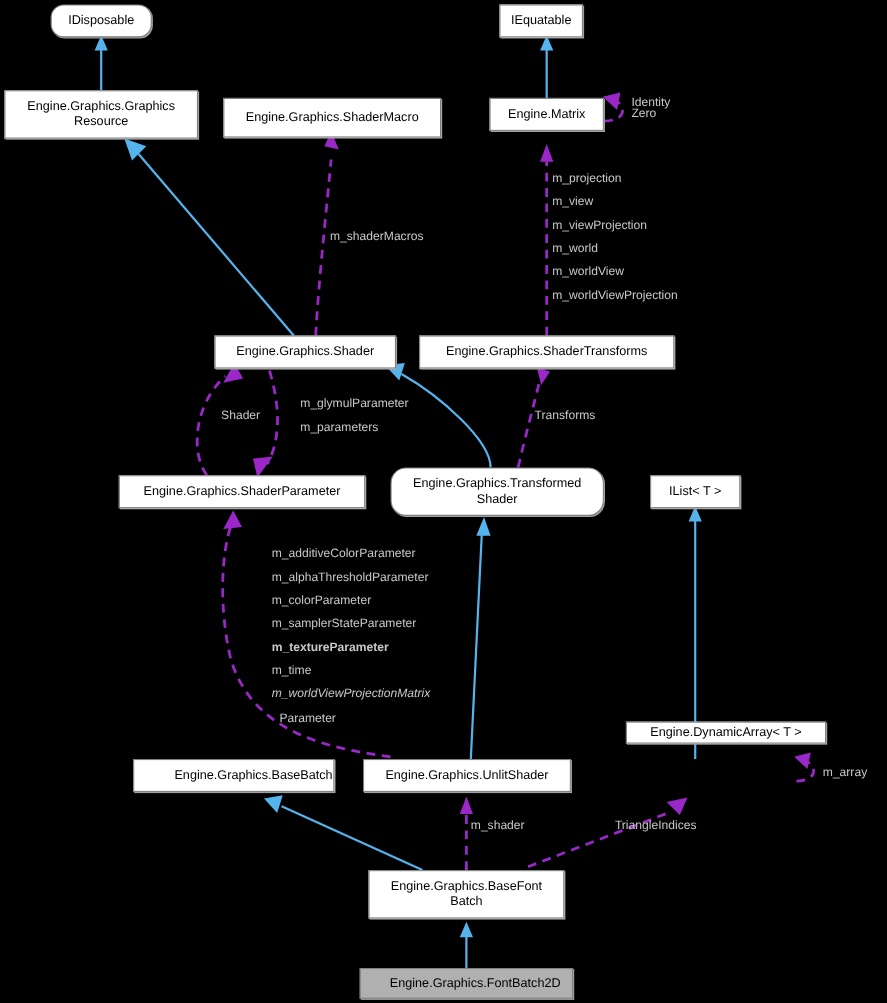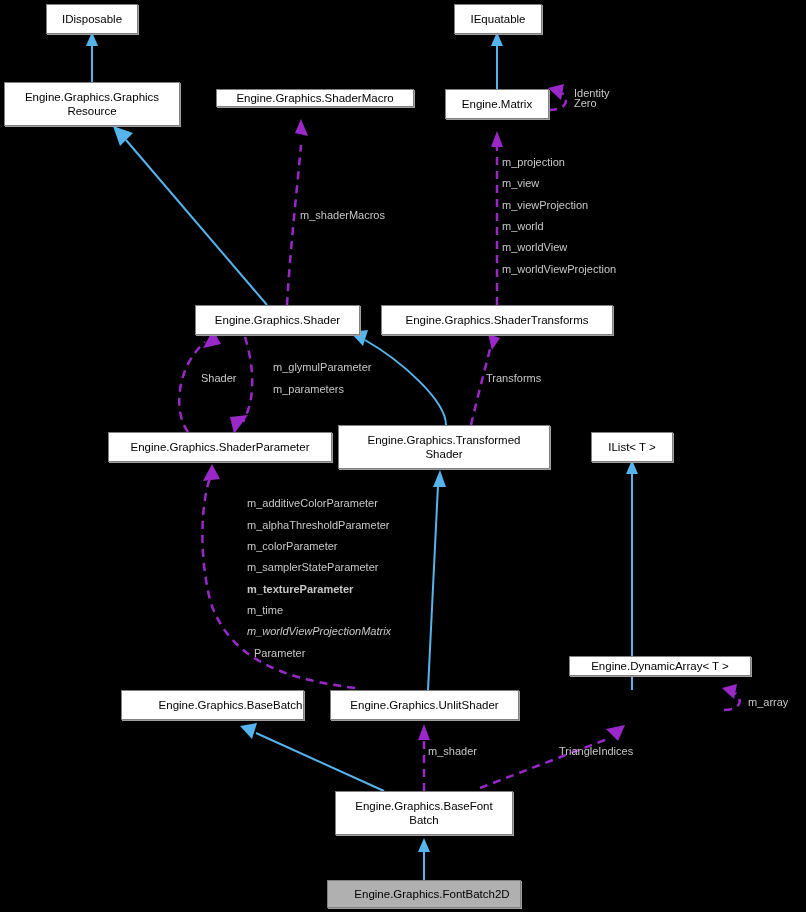--- a/index.html
+++ b/index.html
@@ -153,30 +153,30 @@
       <path d="M418,740 L430,740 L424,724 Z" fill="#9a28c8"></path>
     </g>
 
     <g>
       <line x1="480" y1="788" x2="610" y2="738" stroke="#9a28c8" stroke-width="2.5" stroke-dasharray="8,6"></line>
       <path d="M625,725 L618,741 L606,729 Z" fill="#9a28c8"></path>
     </g>
   </svg>
 
   <div id="nodes">
-      <div class="node" style="left: 46px; top: 4px; width: 92px; height: 30px;">IDisposable</div>
-      <div class="node" style="left: 454px; top: 4px; width: 88px; height: 30px;">IEquatable</div>
+      <div class="node" style="left: 46px; top: 4px; width: 92px; height: 30px; border-radius: 12px;">IDisposable</div>
+      <div class="node" style="left: 454px; top: 4px; width: 76px; height: 30px;">IEquatable</div>
       <div class="node" style="left: 4px; top: 82px; width: 176px; height: 44px;">Engine.Graphics.Graphics
 Resource</div>
-      <div class="node" style="left: 216px; top: 89px; width: 198px; height: 18px;">Engine.Graphics.ShaderMacro</div>
+      <div class="node" style="left: 203px; top: 89px; width: 198px; height: 36px;">Engine.Graphics.ShaderMacro</div>
       <div class="node" style="left: 445px; top: 89px; width: 104px; height: 30px;">Engine.Matrix</div>
       <div class="node" style="left: 195px; top: 305px; width: 165px; height: 30px;">Engine.Graphics.Shader</div>
       <div class="node" style="left: 381px; top: 305px; width: 232px; height: 30px;">Engine.Graphics.ShaderTransforms</div>
       <div class="node" style="left: 108px; top: 432px; width: 224px; height: 30px;">Engine.Graphics.ShaderParameter</div>
-      <div class="node" style="left: 338px; top: 425px; width: 212px; height: 44px;">Engine.Graphics.Transformed
+      <div class="node" style="left: 355px; top: 425px; width: 194px; height: 44px; border-radius: 14px;">Engine.Graphics.Transformed
 Shader</div>
       <div class="node" style="left: 591px; top: 432px; width: 82px; height: 30px;">IList&lt; T &gt;</div>
       <div class="node" style="left: 121px; top: 690px; width: 183px; height: 30px; padding-left: 36px;">Engine.Graphics.BaseBatch</div>
       <div class="node" style="left: 330px; top: 690px; width: 189px; height: 30px;">Engine.Graphics.UnlitShader</div>
       <div class="node" style="left: 542px; top: 656px; width: 182px; height: 20px; margin-left: 27px;">Engine.DynamicArray&lt; T &gt;</div>
       <div class="node" style="left: 335px; top: 791px; width: 178px; height: 44px;">Engine.Graphics.BaseFont
 Batch</div>
       <div class="node highlight" style="left: 327px; top: 880px; width: 194px; height: 28px; padding-left: 16px;">Engine.Graphics.FontBatch2D</div>
     </div>
   <div id="labels">

